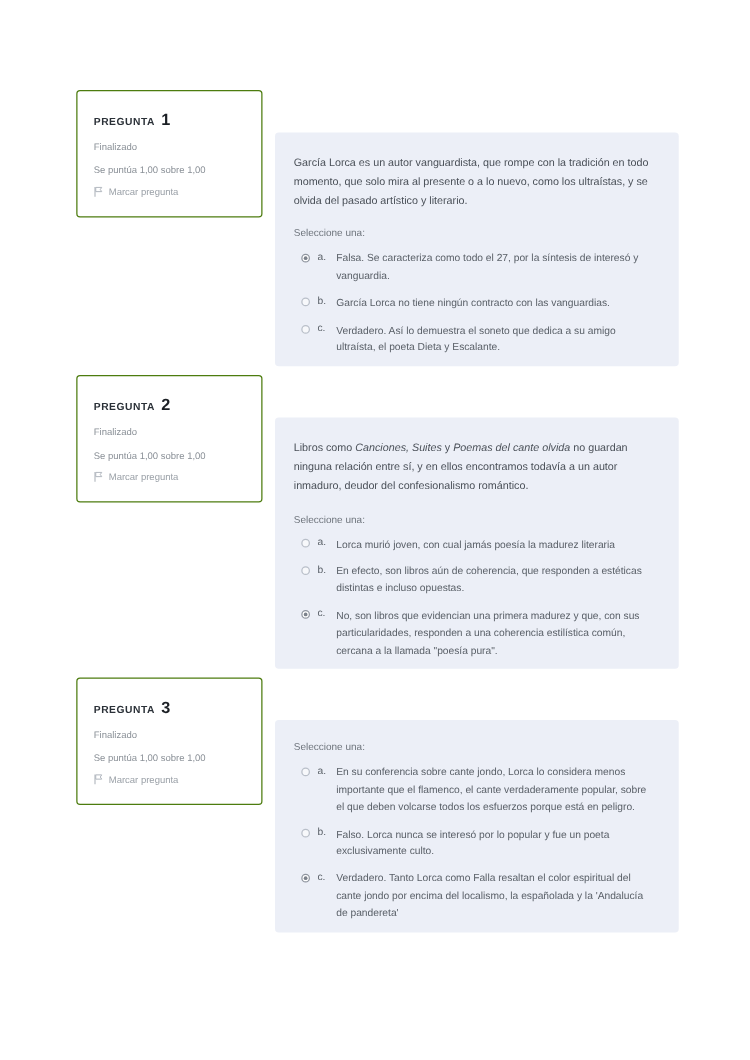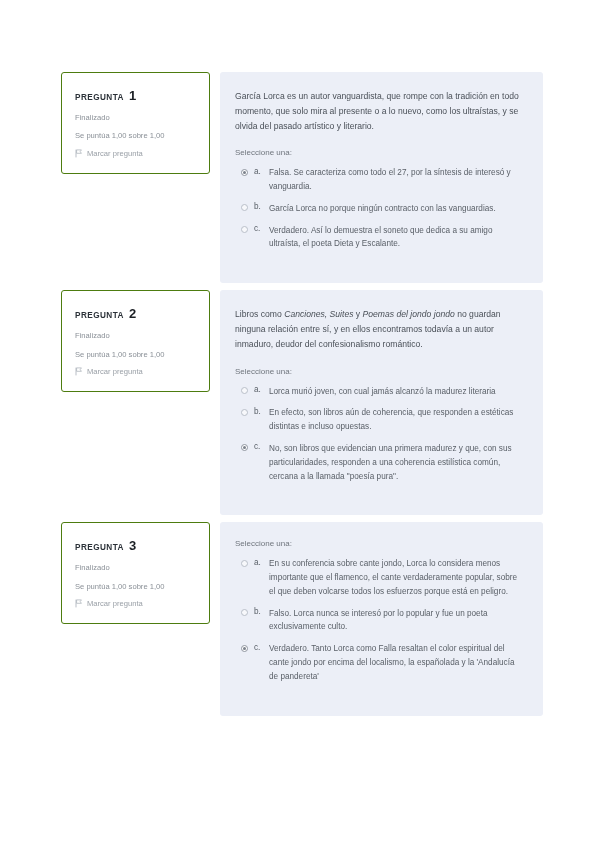--- a/index.html
+++ b/index.html
@@ -89,21 +89,22 @@
     font-size: 7.6px;
     color: #9aa0a7;
     white-space: nowrap;
   }
   
   .answer-panel {
     flex: 1;
     box-sizing: border-box;
     background: #eceff7;
     border-radius: 3px;
-    padding: 17px 18px 32px 15px;
+    padding: 17px 18px 8px 15px;
+    margin-top: 34px;
   }
   .stem {
     font-size: 8.6px;
     line-height: 1.72;
     color: #4a5058;
     margin: 0 0 15px 0;
     text-align: left;
   }
   .stem em {
     font-style: italic;
@@ -192,21 +193,21 @@
       <p class="select-label">Seleccione una:</p>
       <div class="options">
             <div class="option">
               <span class="radio checked"></span>
               <span class="opt-letter">a.</span>
               <span class="opt-text">Falsa. Se caracteriza como todo el 27, por la síntesis de interesó y vanguardia.</span>
             </div>
             <div class="option">
               <span class="radio"></span>
               <span class="opt-letter">b.</span>
-              <span class="opt-text">García Lorca no porque ningún contracto con las vanguardias.</span>
+              <span class="opt-text">García Lorca no tiene ningún contracto con las vanguardias.</span>
             </div>
             <div class="option">
               <span class="radio"></span>
               <span class="opt-letter">c.</span>
               <span class="opt-text">Verdadero. Así lo demuestra el soneto que dedica a su amigo ultraísta, el poeta Dieta y Escalante.</span>
             </div>
           </div>
     </div>
   </div>
 
@@ -222,27 +223,27 @@
         <span class="flag-icon">
           <svg width="8" height="9" viewBox="0 0 8 9" xmlns="http://www.w3.org/2000/svg">
             <path d="M1 0.6 L1 8.4" stroke="#b0b6be" stroke-width="0.9" fill="none"></path>
             <path d="M1.6 0.9 L6.4 0.9 L5.2 2.6 L6.4 4.3 L1.6 4.3 Z" fill="none" stroke="#b0b6be" stroke-width="0.8"></path>
           </svg>
         </span>
         <span class="flag-label">Marcar pregunta</span>
       </div>
     </div>
     <div class="answer-panel">
-      <p class="stem">Libros como <em>Canciones, Suites</em> y <em>Poemas del jondo jondo</em> no guardan ninguna relación entre sí, y en ellos encontramos todavía a un autor inmaduro, deudor del confesionalismo romántico.</p>
+      <p class="stem">Libros como <em>Canciones, Suites</em> y <em>Poemas del cante olvida</em> no guardan ninguna relación entre sí, y en ellos encontramos todavía a un autor inmaduro, deudor del confesionalismo romántico.</p>
       <p class="select-label">Seleccione una:</p>
       <div class="options">
             <div class="option">
               <span class="radio"></span>
               <span class="opt-letter">a.</span>
-              <span class="opt-text">Lorca murió joven, con cual jamás alcanzó la madurez literaria</span>
+              <span class="opt-text">Lorca murió joven, con cual jamás poesía la madurez literaria</span>
             </div>
             <div class="option">
               <span class="radio"></span>
               <span class="opt-letter">b.</span>
               <span class="opt-text">En efecto, son libros aún de coherencia, que responden a estéticas distintas e incluso opuestas.</span>
             </div>
             <div class="option">
               <span class="radio checked"></span>
               <span class="opt-letter">c.</span>
               <span class="opt-text">No, son libros que evidencian una primera madurez y que, con sus particularidades, responden a una coherencia estilística común, cercana a la llamada "poesía pura".</span>

